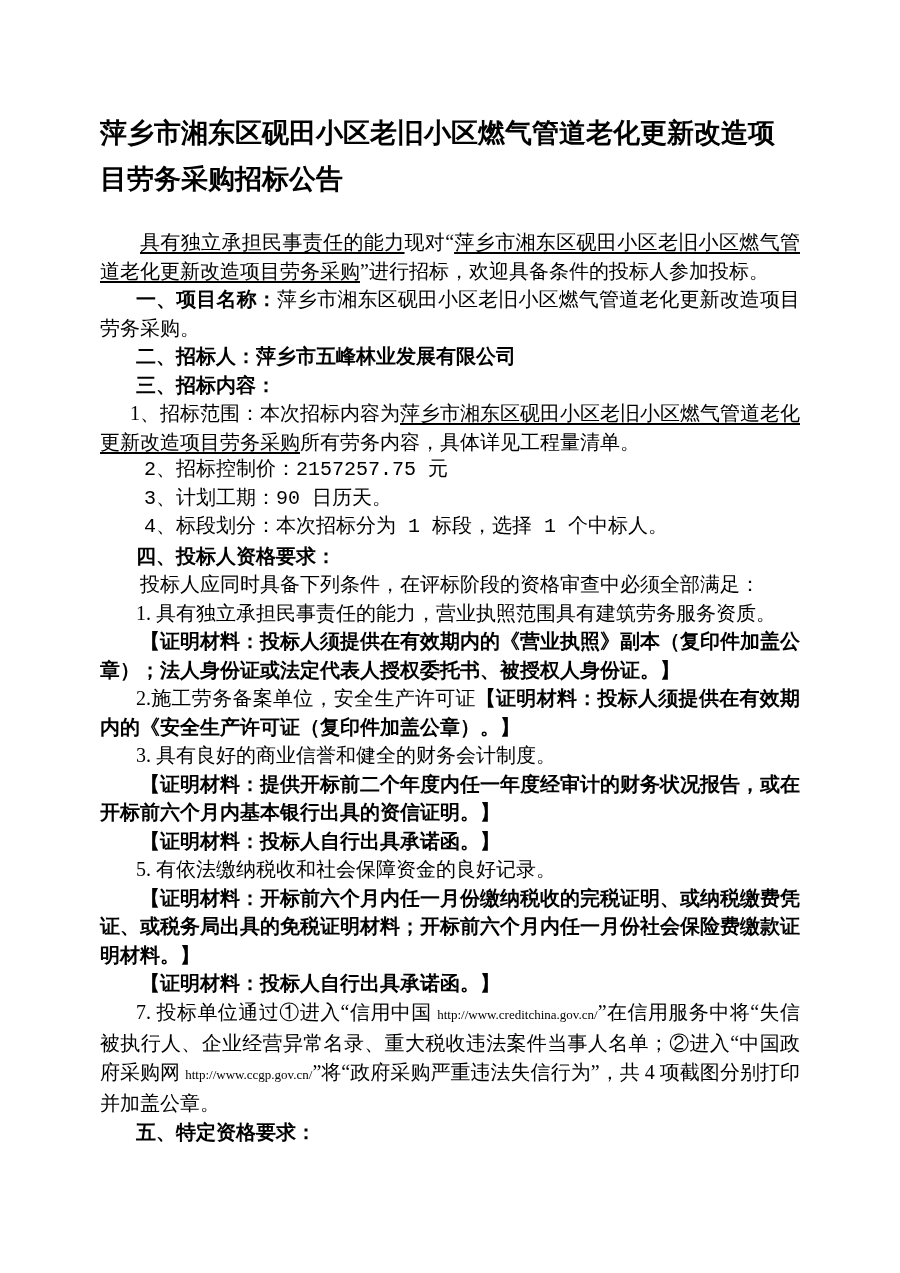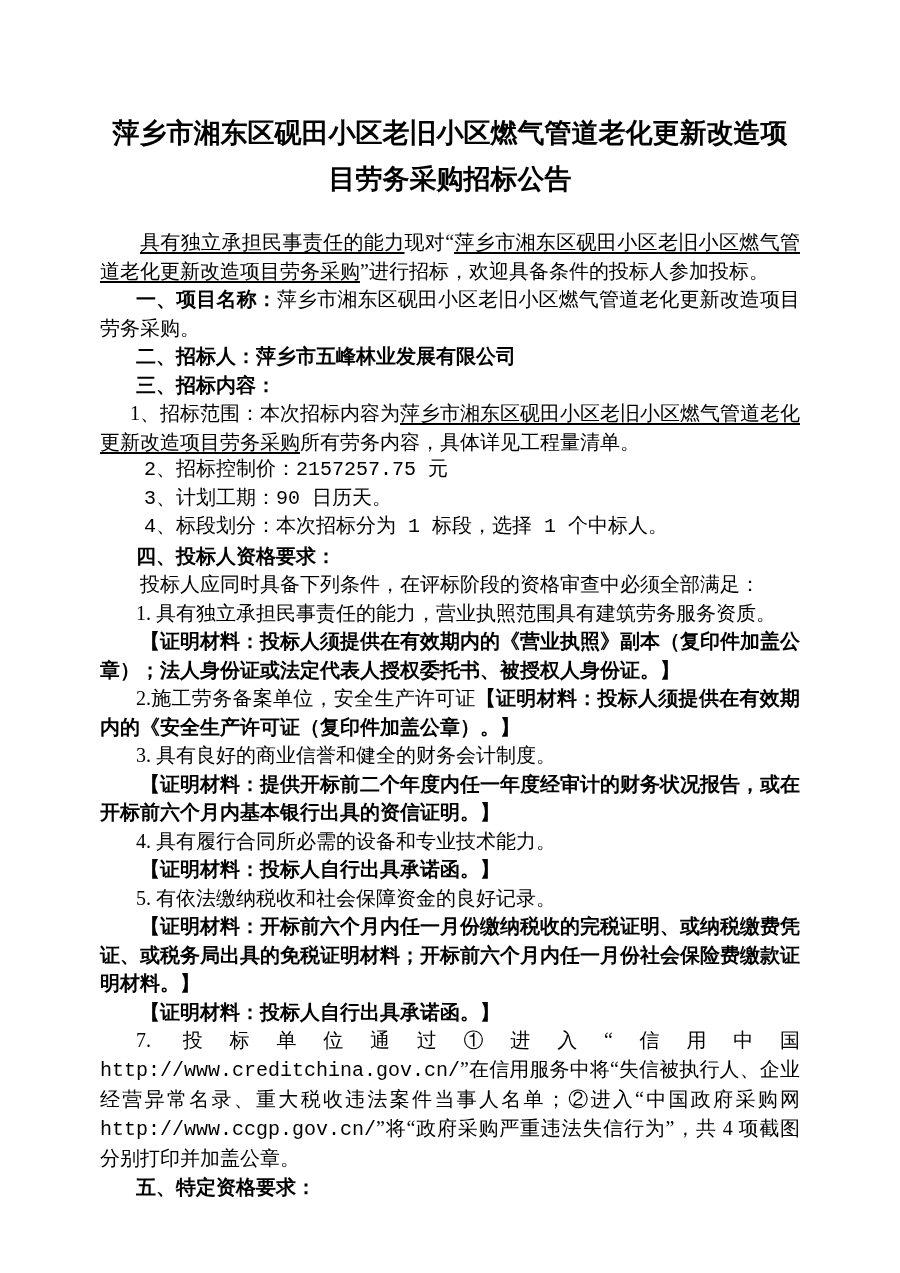--- a/index.html
+++ b/index.html
@@ -8,36 +8,36 @@
     background: #ffffff;
     color: #000000;
     font-family: "Liberation Serif", "DejaVu Serif", serif;
     overflow: hidden;
   }
   .page { padding: 110px 100px 0 100px; width: 700px; }
   .title {
     font-size: 27px;
     line-height: 46px;
     font-weight: bold;
-    text-align: center;
+    text-align: left;
     margin: 0 0 26px 0;
   }
   .para {
     font-size: 20px;
     line-height: 28.5px;
     text-align: justify;
     margin: 0;
   }
   .ind    { text-indent: 40px; }
   .ind-md { text-indent: 36px; }
   .ind-sm { text-indent: 30px; }
   .ind-lg { text-indent: 44px; font-family: Liberation Mono, monospace; }
   .bold   { font-weight: bold; }
   .u      { text-decoration: underline; text-underline-offset: 3px; }
-  .url    { font-family: Liberation Mono, monospace; font-size: 20px; }
+  .url    { font-family: Liberation Serif, serif; font-size: 13px; }
 </style>
 </head>
 <body>
 
 <div class="page">
 
   <h1 class="title">萍乡市湘东区砚田小区老旧小区燃气管道老化更新改造项目劳务采购招标公告</h1>
 
   <p class="para ind"><span class="u">具有独立承担民事责任的能力</span><span>现对“</span><span class="u">萍乡市湘东区砚田小区老旧小区燃气管道老化更新改造项目劳务采购</span><span>”进行招标，欢迎具备条件的投标人参加投标。</span></p>
 
@@ -60,21 +60,20 @@
   <p class="para ind">投标人应同时具备下列条件，在评标阶段的资格审查中必须全部满足：</p>
 
   <p class="para ind-md">1. 具有独立承担民事责任的能力，营业执照范围具有建筑劳务服务资质。</p>
   <p class="para ind bold">【证明材料：投标人须提供在有效期内的《营业执照》副本（复印件加盖公章）；法人身份证或法定代表人授权委托书、被授权人身份证。】</p>
 
   <p class="para ind-md"><span>2.施工劳务备案单位，安全生产许可证</span><span class="bold">【证明材料：投标人须提供在有效期内的《安全生产许可证（复印件加盖公章）。】</span></p>
 
   <p class="para ind-md">3. 具有良好的商业信誉和健全的财务会计制度。</p>
   <p class="para ind bold">【证明材料：提供开标前二个年度内任一年度经审计的财务状况报告，或在开标前六个月内基本银行出具的资信证明。】</p>
 
-  <p class="para ind-md">4. 具有履行合同所必需的设备和专业技术能力。</p>
   <p class="para ind bold">【证明材料：投标人自行出具承诺函。】</p>
 
   <p class="para ind-md">5. 有依法缴纳税收和社会保障资金的良好记录。</p>
   <p class="para ind bold">【证明材料：开标前六个月内任一月份缴纳税收的完税证明、或纳税缴费凭证、或税务局出具的免税证明材料；开标前六个月内任一月份社会保险费缴款证明材料。】</p>
 
   <p class="para ind bold">【证明材料：投标人自行出具承诺函。】</p>
 
   <p class="para ind-md"><span>7. 投标单位通过①进入“信用中国 </span><span class="url">http://www.creditchina.gov.cn/</span><span>”在信用服务中将“失信被执行人、企业经营异常名录、重大税收违法案件当事人名单；②进入“中国政府采购网 </span><span class="url">http://www.ccgp.gov.cn/</span><span>”将“政府采购严重违法失信行为”，共 4 项截图分别打印并加盖公章。</span></p>
 
   <p class="para ind-md bold">五、特定资格要求：</p>

